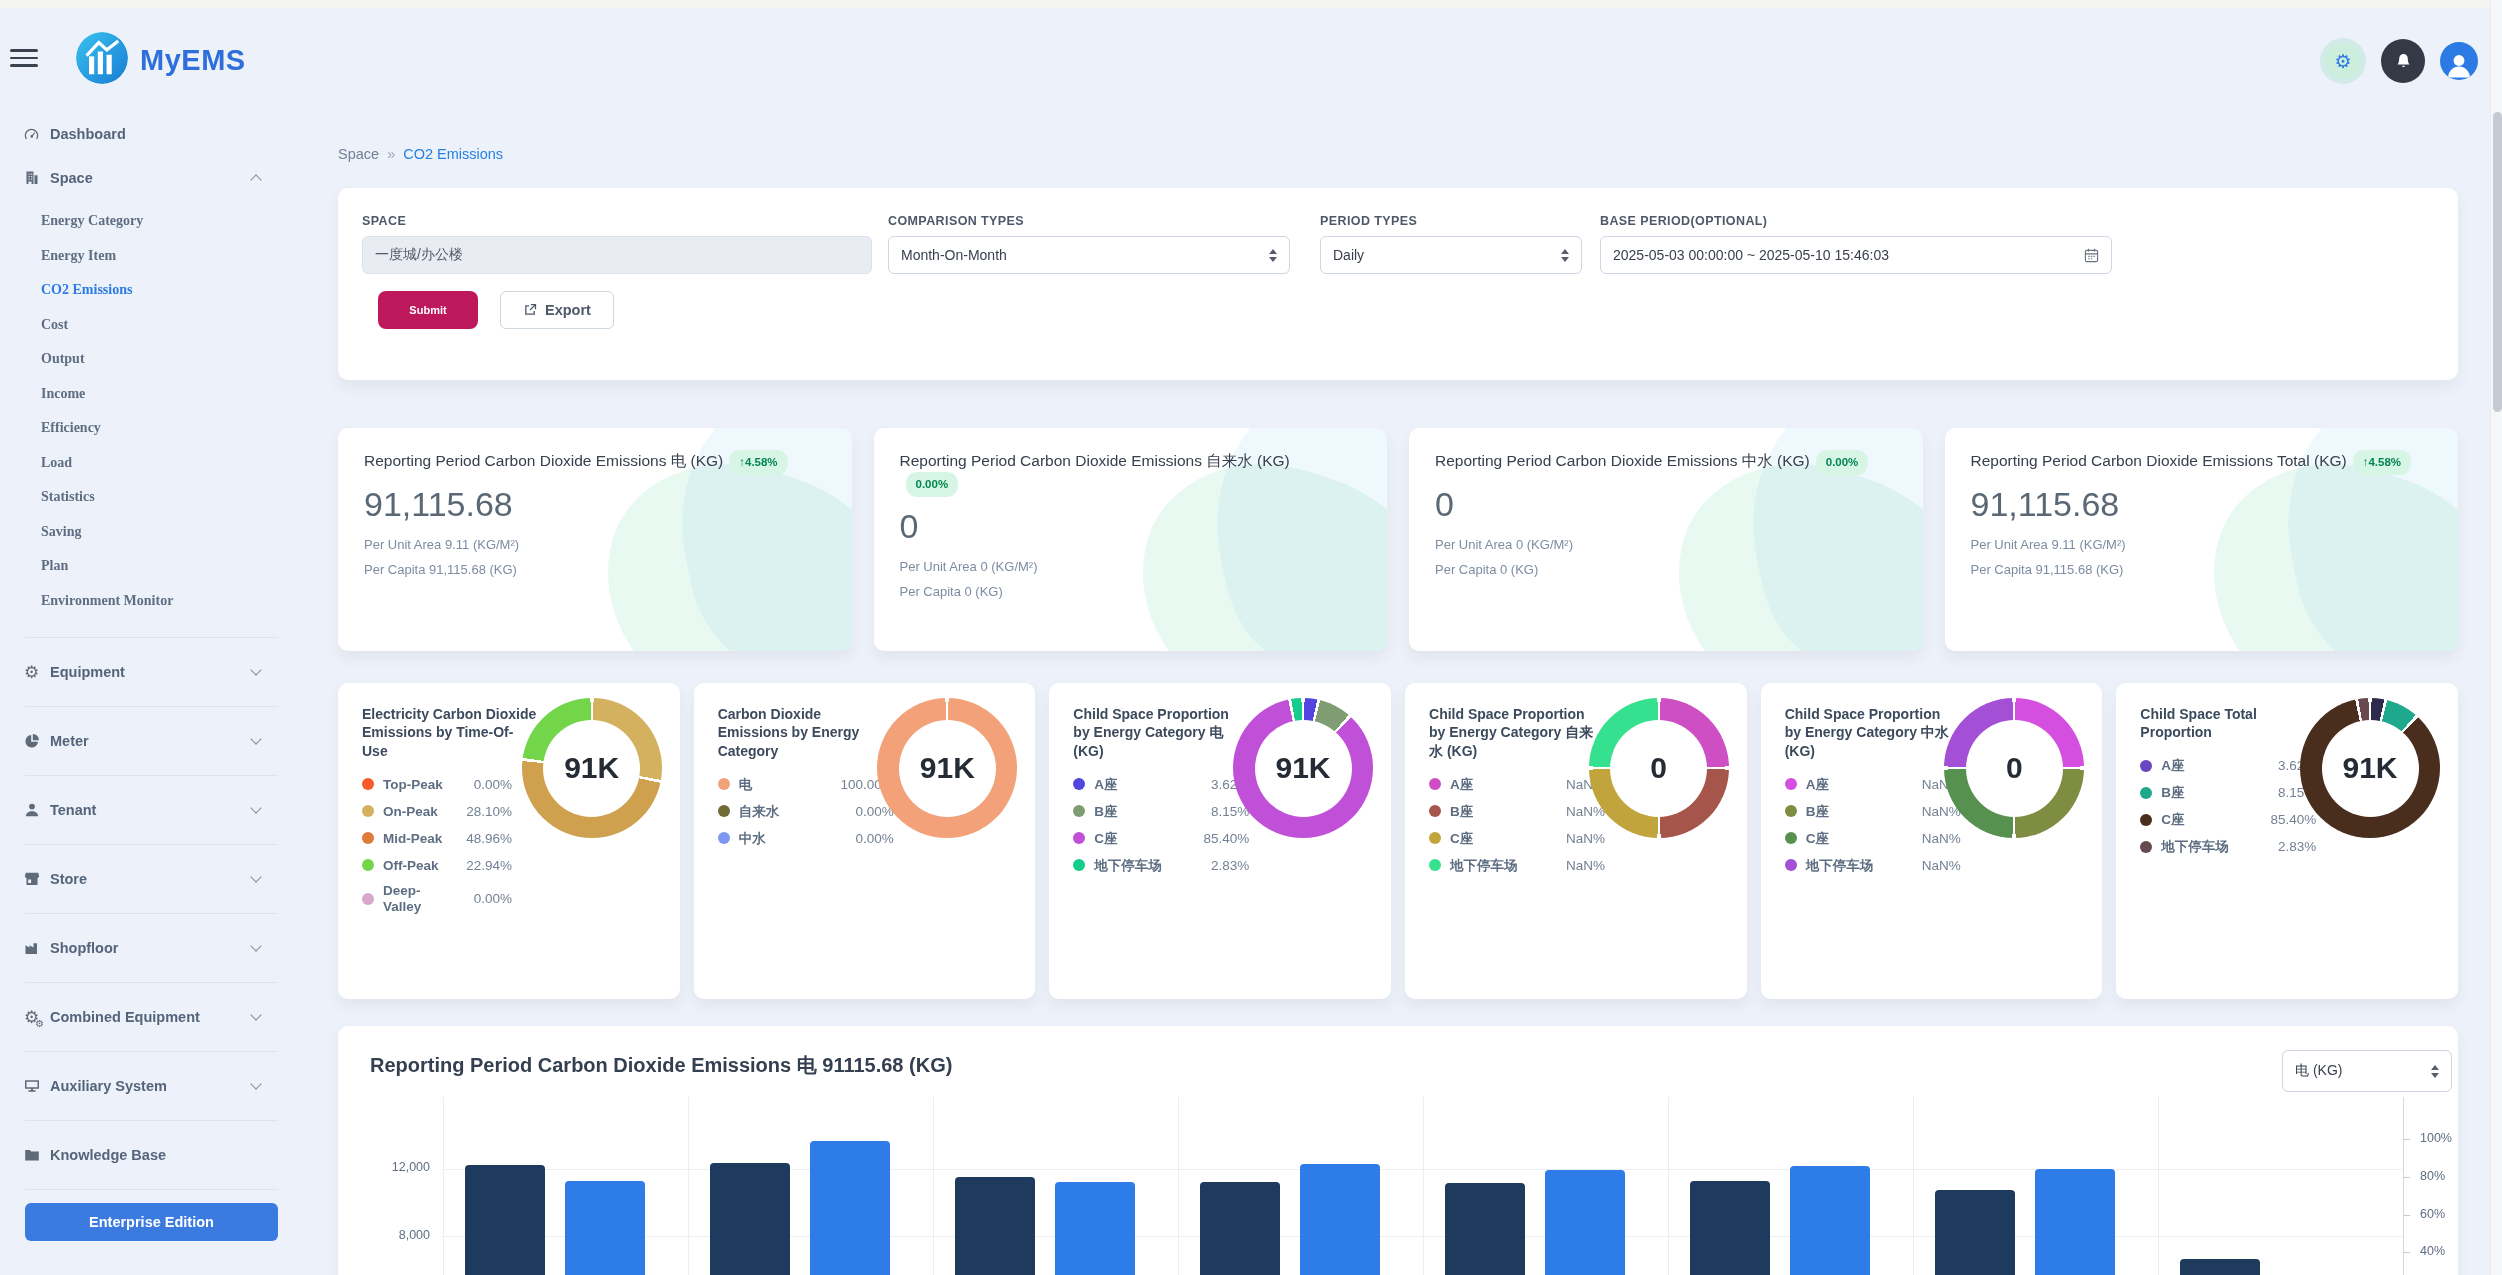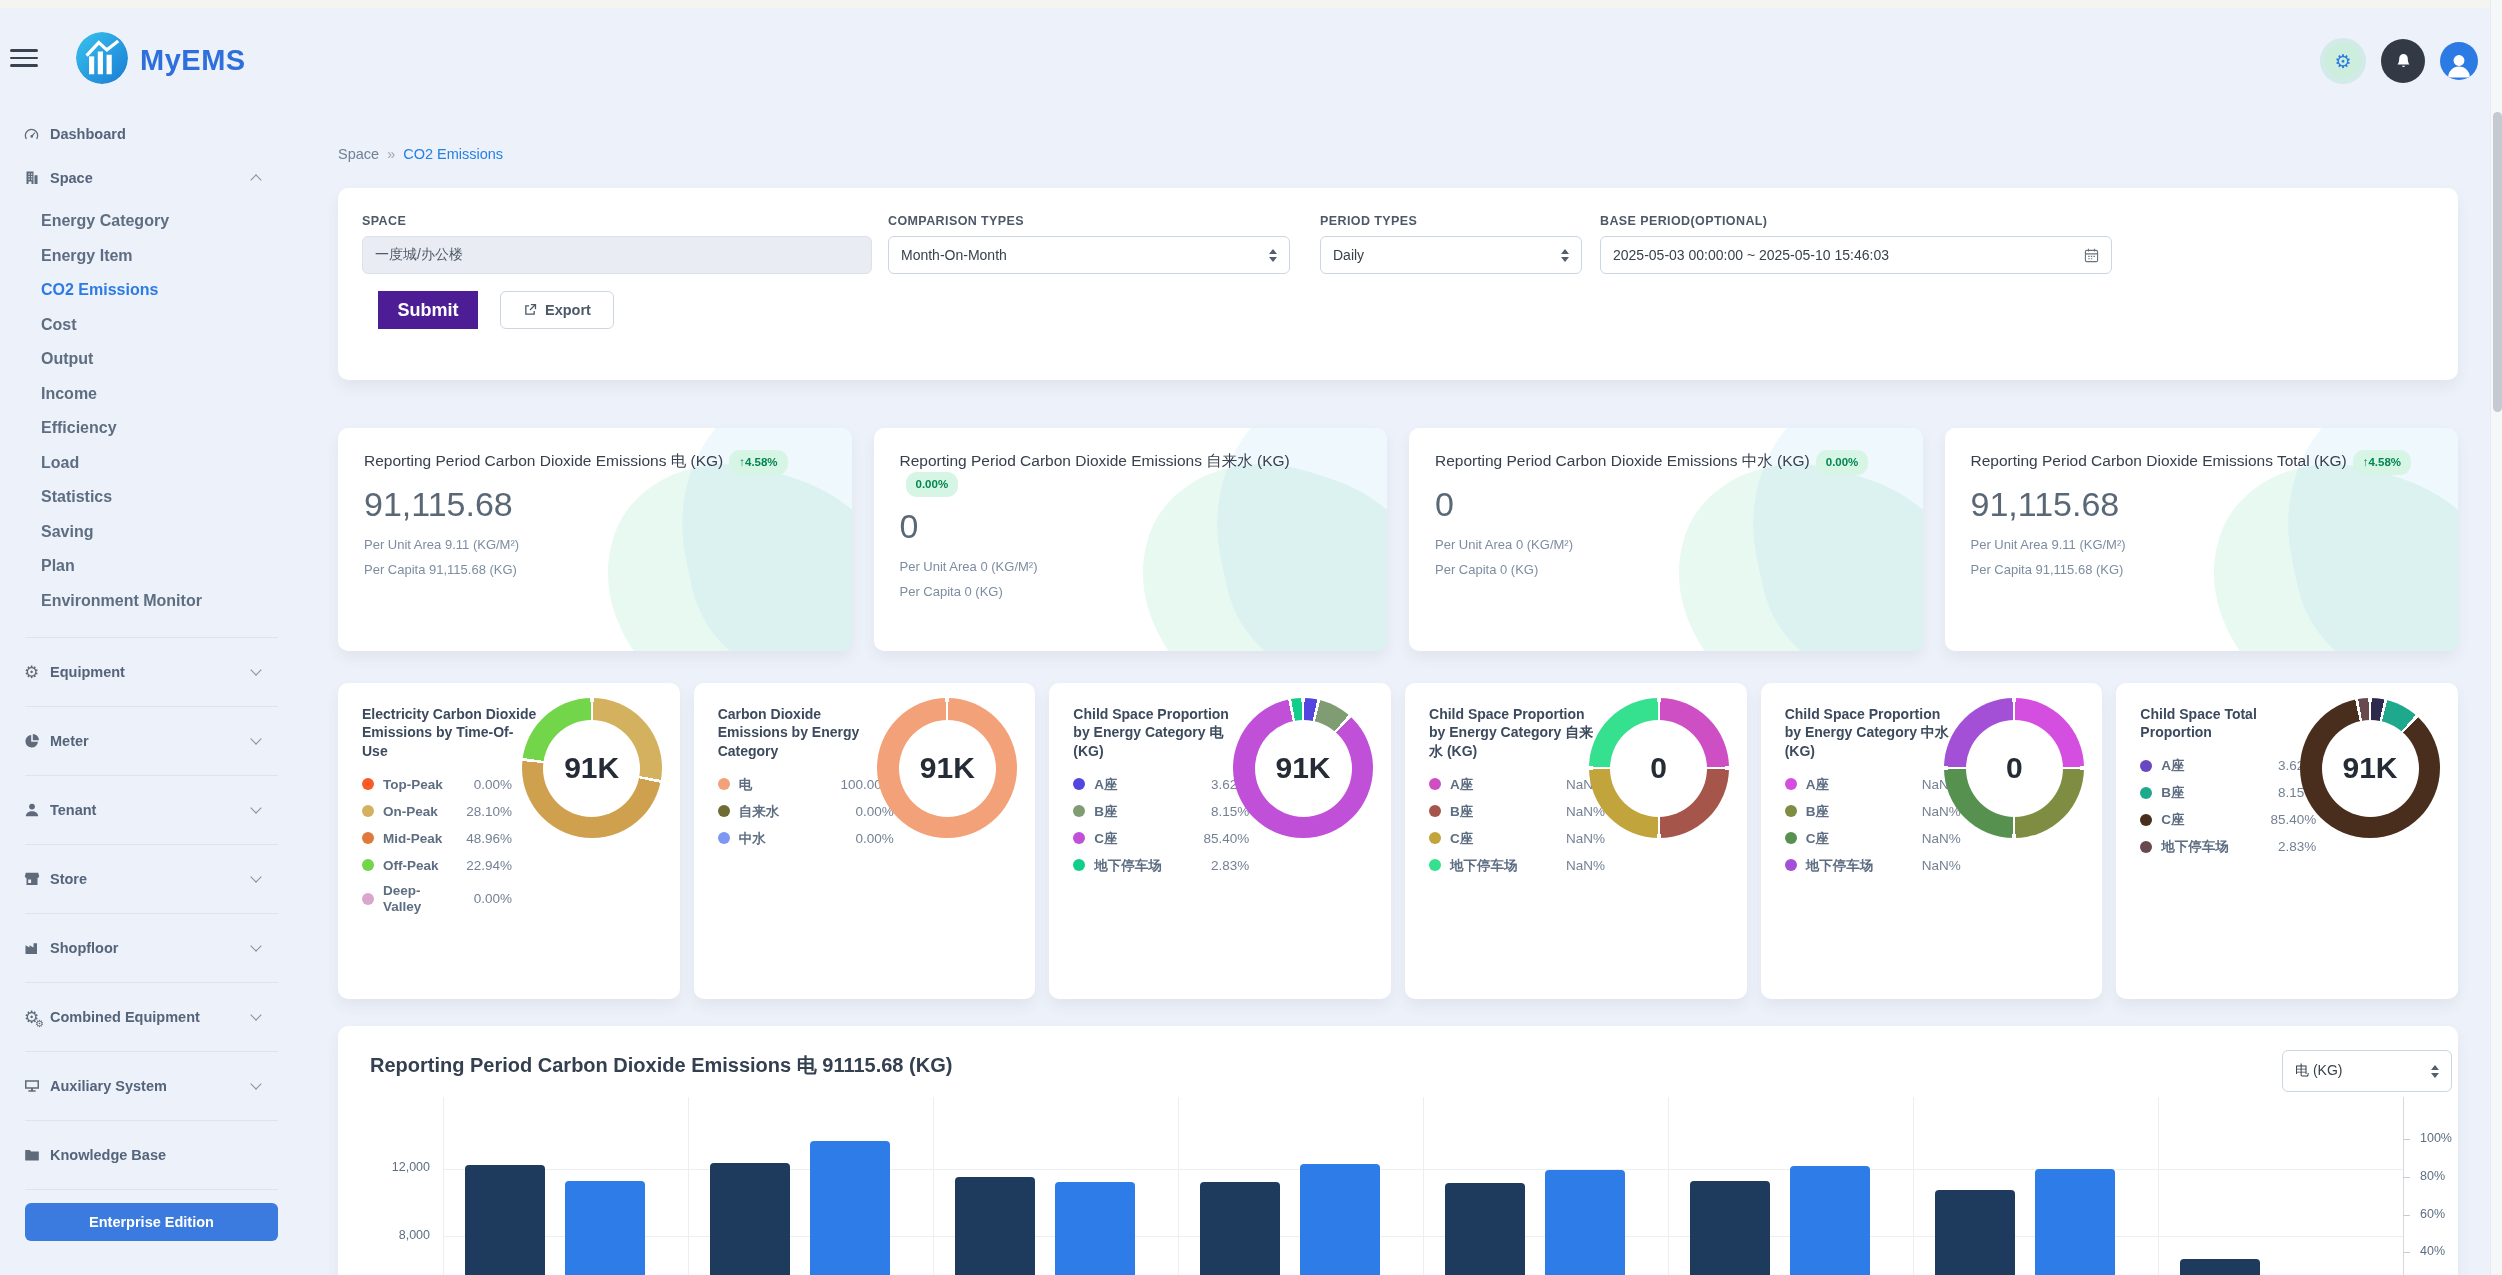--- a/index.html
+++ b/index.html
@@ -22,21 +22,21 @@
   
   .sidebar { position:absolute; left:0; top:112px; width:286px; bottom:0; }
   .side-item { height:44px; display:flex; align-items:center; padding-left:22px; position:relative; cursor:pointer; }
   .side-item .ico { width:19px; display:flex; justify-content:center; color:#5f6b7a; }
   .side-item .lbl { margin-left:9px; font-size:14.5px; font-weight:bold; color:#54647a; }
   .side-group { height:42px; }
   .chev { position:absolute; right:26px; width:8px; height:8px; border-right:1.6px solid #8391a4; border-bottom:1.6px solid #8391a4; }
   .chev.down { transform:rotate(45deg); top:15px; }
   .chev.up { transform:rotate(-135deg); top:20px; }
   .side-children { padding:4px 0 6px 0; }
-  .side-sub { height:34.5px; display:flex; align-items:center; padding-left:41px; font-size:16px; color:#5e6e82; font-weight:bold; cursor:pointer; }
+  .side-sub { height:34.5px; display:flex; align-items:center; padding-left:41px; font-size:14px; color:#5e6e82; font-weight:bold; cursor:pointer;font-family:Liberation Serif, serif; }
   .side-sub.active { color:#2c7be5; }
   .divider { border-top:1px solid #dde4ef; margin:13px 8px 13px 25px; }
   .ent-btn { display:block; margin:10px 8px 0 25px; width:253px; height:38px; background:#3b7adf; border:none; border-radius:6px; color:#fff; font-size:14.5px; font-weight:bold; cursor:pointer; font-family:inherit; }
   .txt-ico { font-size:17px; line-height:1; color:#5f6b7a; position:relative; }
   .txt-ico .mini { font-size:10px; position:absolute; right:-5px; bottom:-3px; }
 
   
   .main { position:absolute; left:286px; top:112px; right:0; bottom:0; padding:0 44px 0 52px; }
   .breadcrumb { margin-top:34px; font-size:14.5px; color:#708195; }
   .breadcrumb .sep { margin:0 8px; color:#9aa7b8; }
@@ -47,21 +47,21 @@
   .filter-card { margin-top:26px; padding:26px 30px 24px 24px; height:192px; }
   .f-row { display:flex; align-items:flex-end; }
   .f-row + .f-row { margin-top:17px; }
   .f-label { font-size:12.5px; font-weight:bold; letter-spacing:.4px; color:#4d5969; margin-bottom:8px; }
   .input, .select { height:38px; border:1px solid #ccd6e2; border-radius:6px; background:#fff; display:flex; align-items:center; padding:0 12px; font-size:14px; color:#39414d; cursor:pointer; }
   .input.disabled { background:#e9edf3; border-color:#dbe2ec; color:#515a66; }
   .input .cal { margin-left:auto; display:flex; }
   .select .sorters { margin-left:auto; display:flex; flex-direction:column; gap:3px; }
   .tri-up { width:0; height:0; border-left:4px solid transparent; border-right:4px solid transparent; border-bottom:5px solid #565e6b; }
   .tri-dn { width:0; height:0; border-left:4px solid transparent; border-right:4px solid transparent; border-top:5px solid #565e6b; }
-  .btn-submit { height:38px; width:100px; margin-left:16px; background:#4c1d95; color:#fff; border:none; border-radius:0; font-size:18px; font-weight:bold; cursor:pointer; font-family:inherit; }
+  .btn-submit { height:38px; width:100px; margin-left:16px; background:#be185d; color:#fff; border:none; border-radius:8px; font-size:11px; font-weight:bold; cursor:pointer; font-family:inherit; }
   .btn-export { height:38px; width:114px; margin-left:22px; background:#fff; color:#4d5969; border:1px solid #ced6e0; border-radius:6px; font-size:14.5px; font-weight:bold; cursor:pointer; display:flex; align-items:center; justify-content:center; gap:8px; font-family:inherit; }
 
   
   .stat-row { margin-top:48px; display:flex; gap:22px; }
   .stat-card { flex:1; height:223px; padding:22px 26px; position:relative; overflow:hidden; }
   .stat-card::before { content:""; position:absolute; right:-50px; bottom:-70px; width:300px; height:250px; background:#6fd9b0; opacity:.16; border-radius:48% 52% 40% 60%; transform:rotate(18deg); }
   .stat-card::after { content:""; position:absolute; right:-70px; top:-40px; width:240px; height:280px; background:#8ecff2; opacity:.14; border-radius:55% 45% 60% 40%; transform:rotate(-12deg); }
   .stat-title { font-size:15.5px; color:#37404e; line-height:1.45; max-width:442px; position:relative; z-index:2; }
   .badge { display:inline-block; background:#d7f5e5; color:#00864e; font-size:11.5px; font-weight:bold; padding:4px 10px; border-radius:11px; margin-left:6px; vertical-align:middle; }
   .stat-value { margin-top:10px; font-size:34px; font-weight:500; color:#5a6876; position:relative; z-index:2; }

